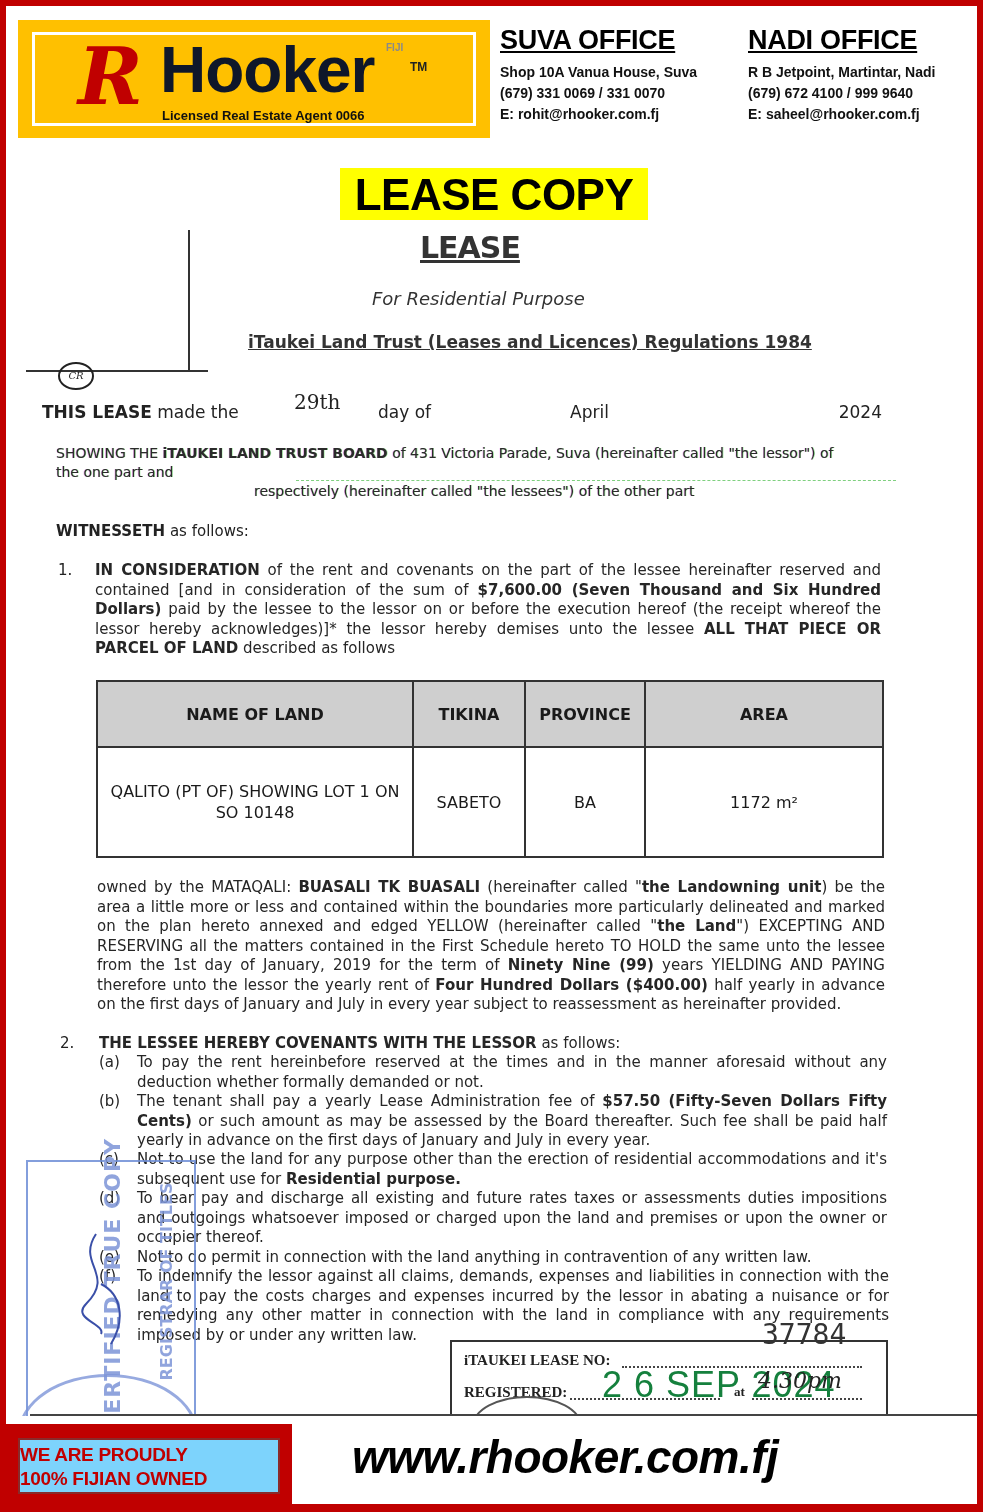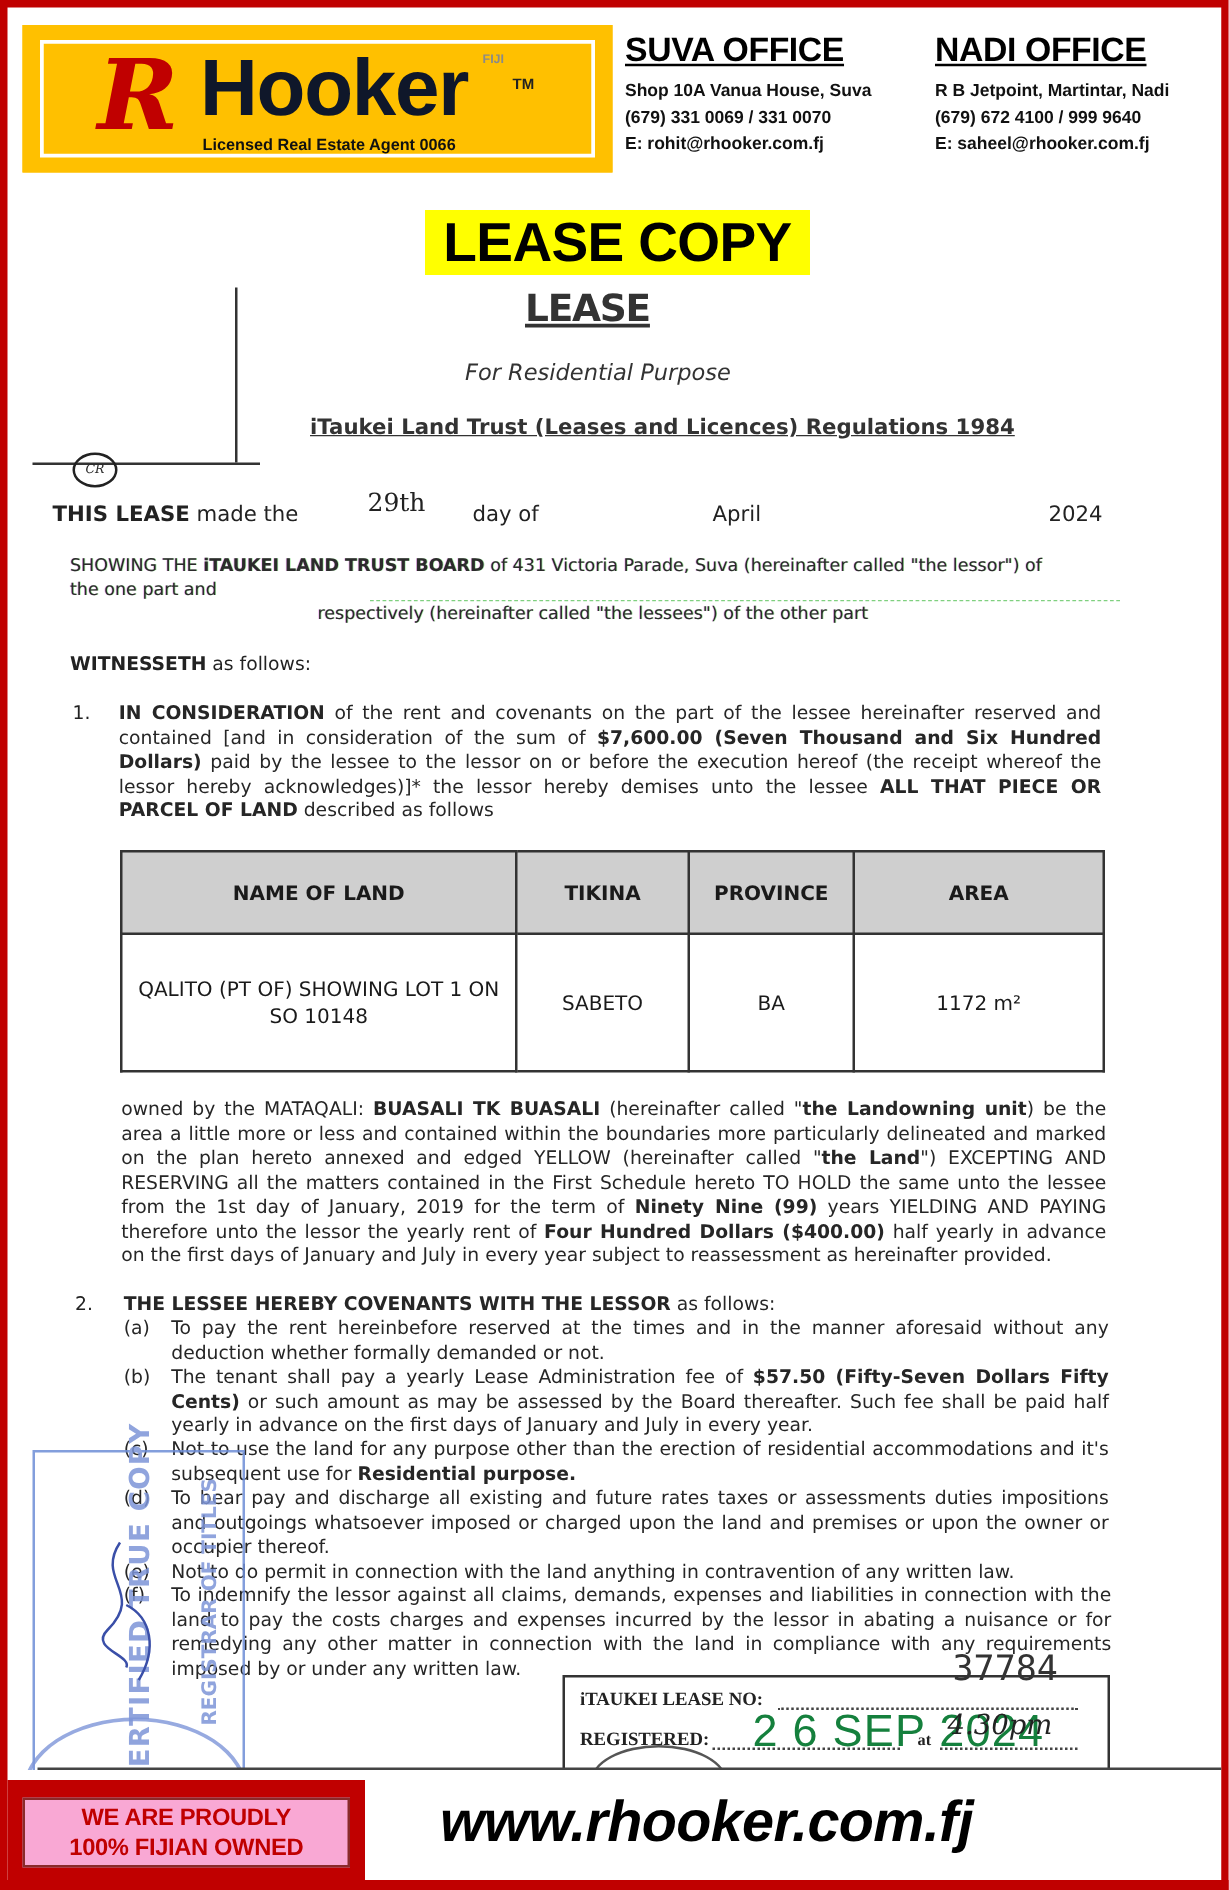--- a/index.html
+++ b/index.html
@@ -132,21 +132,21 @@
                        font-size: 22px; color: #222; font-style: italic; }
   .lease-no-hand { position: absolute; left: 756px; top: 1094px; font-family: "DejaVu Sans Mono", monospace;
                    font-size: 28px; color: #333; }
   .reg-seal { position: absolute; left: 466px; top: 1172px; width: 110px; height: 60px;
               border: 2px solid #555; border-radius: 50%; }
   .bottom-rule { position: absolute; left: 24px; top: 1190px; width: 950px; border-top: 2px solid #444; }
 
   
   .footer-left { position: absolute; left: 6px; top: 1424px; width: 286px; height: 82px; background: #c00000; }
   .fijian-badge { position: absolute; left: 18px; top: 1438px; width: 262px; height: 56px;
-                  background: #f9a8d4; border: 2px solid #8a2a2a; text-align: center;
+                  background: #7dd3fc; border: 2px solid #8a2a2a; 
                   color: #c00000; font-weight: bold; font-size: 19px; line-height: 24px; padding-top: 3px;
                   font-family: "Liberation Sans", sans-serif; letter-spacing: -0.3px; }
   .website { position: absolute; left: 352px; top: 1430px; font-size: 46px; font-weight: bold;
              font-style: italic; color: #000; letter-spacing: -0.5px; font-family: "Liberation Sans", sans-serif; }
   .footer-bottom { position: absolute; left: 0; top: 1504px; width: 983px; height: 8px; background: #c00000; }
 </style>
 </head>
 <body>
 
 <div class="frame"></div>
@@ -206,22 +206,22 @@
 
   <span class="num n1">1.</span>
   <div class="clause c1">
     <b>IN CONSIDERATION</b><span> of the rent and covenants on the part of the lessee hereinafter reserved and contained [and in consideration of the sum of </span><b>$7,600.00 (Seven Thousand and Six Hundred Dollars)</b><span> paid by the lessee to the lessor on or before the execution hereof (the receipt whereof the lessor hereby acknowledges)]* the lessor hereby demises unto the lessee </span><b>ALL THAT PIECE OR PARCEL OF LAND</b><span> described as follows</span>
   </div>
 
   <table class="land">
     <thead>
       <tr>
         <th style="width:316px">NAME OF LAND</th>
-        <th style="width:138px">TIKINA</th>
-        <th style="width:132px">PROVINCE</th>
+        <th style="width:112px">TIKINA</th>
+        <th style="width:120px">PROVINCE</th>
         <th>AREA</th>
       </tr>
     </thead>
     <tbody>
       <tr>
         <td>QALITO (PT OF) SHOWING LOT 1 ON SO 10148</td>
         <td>SABETO</td>
         <td>BA</td>
         <td>1172 m²</td>
       </tr>

